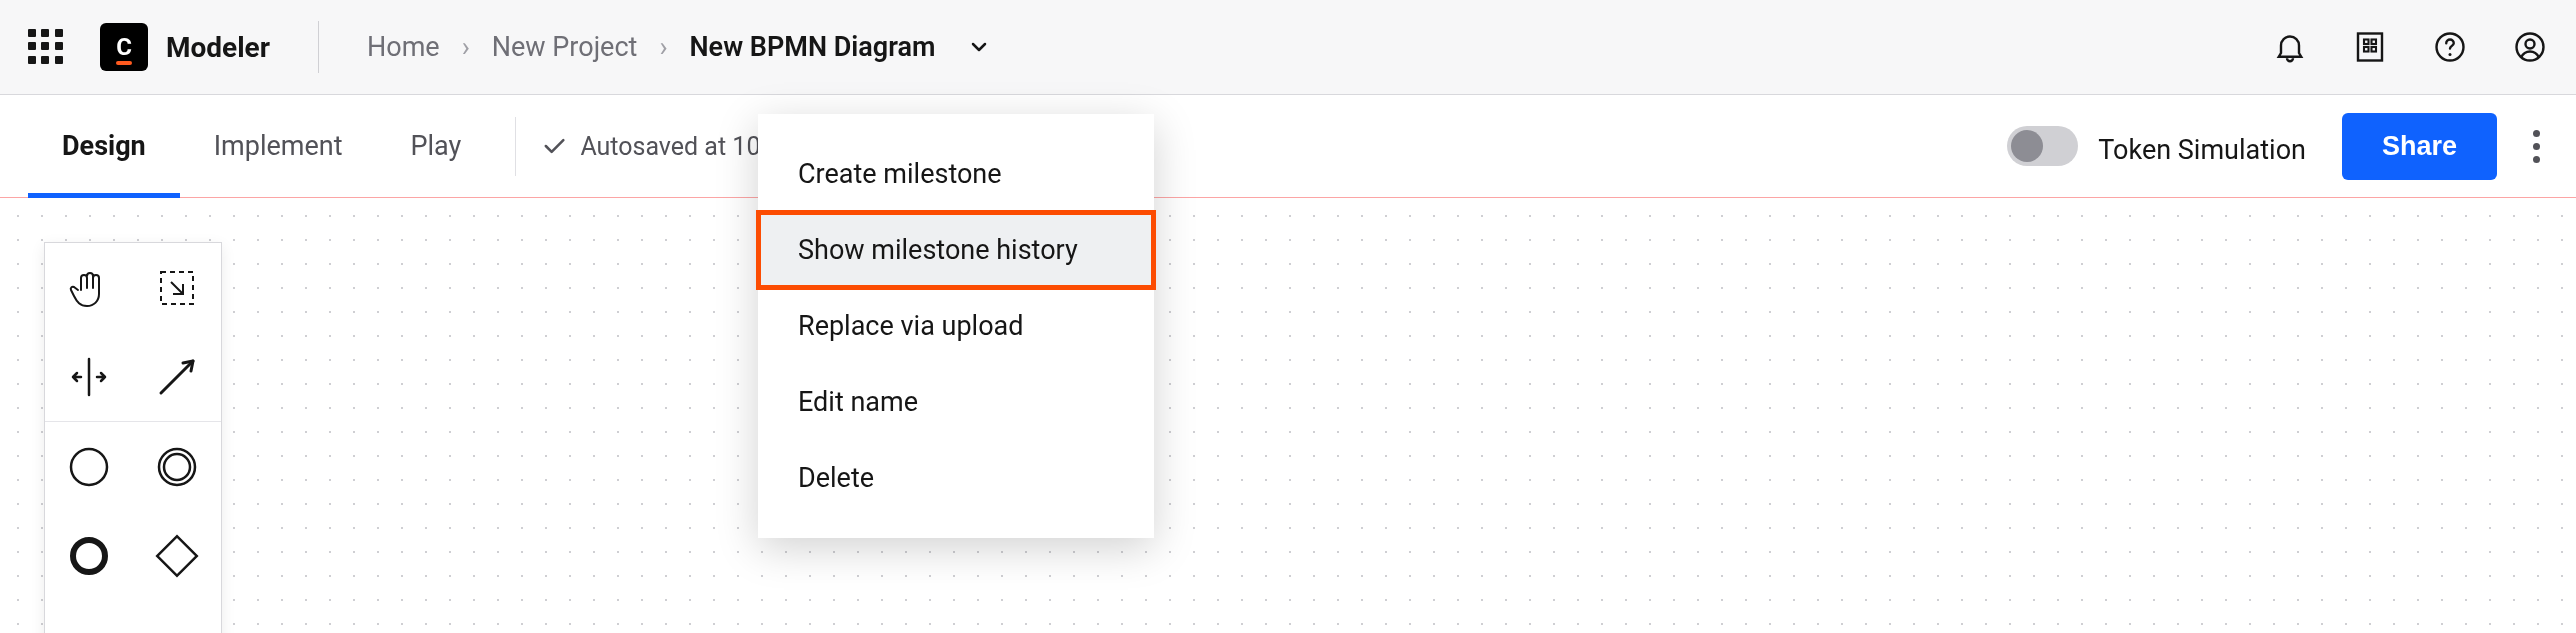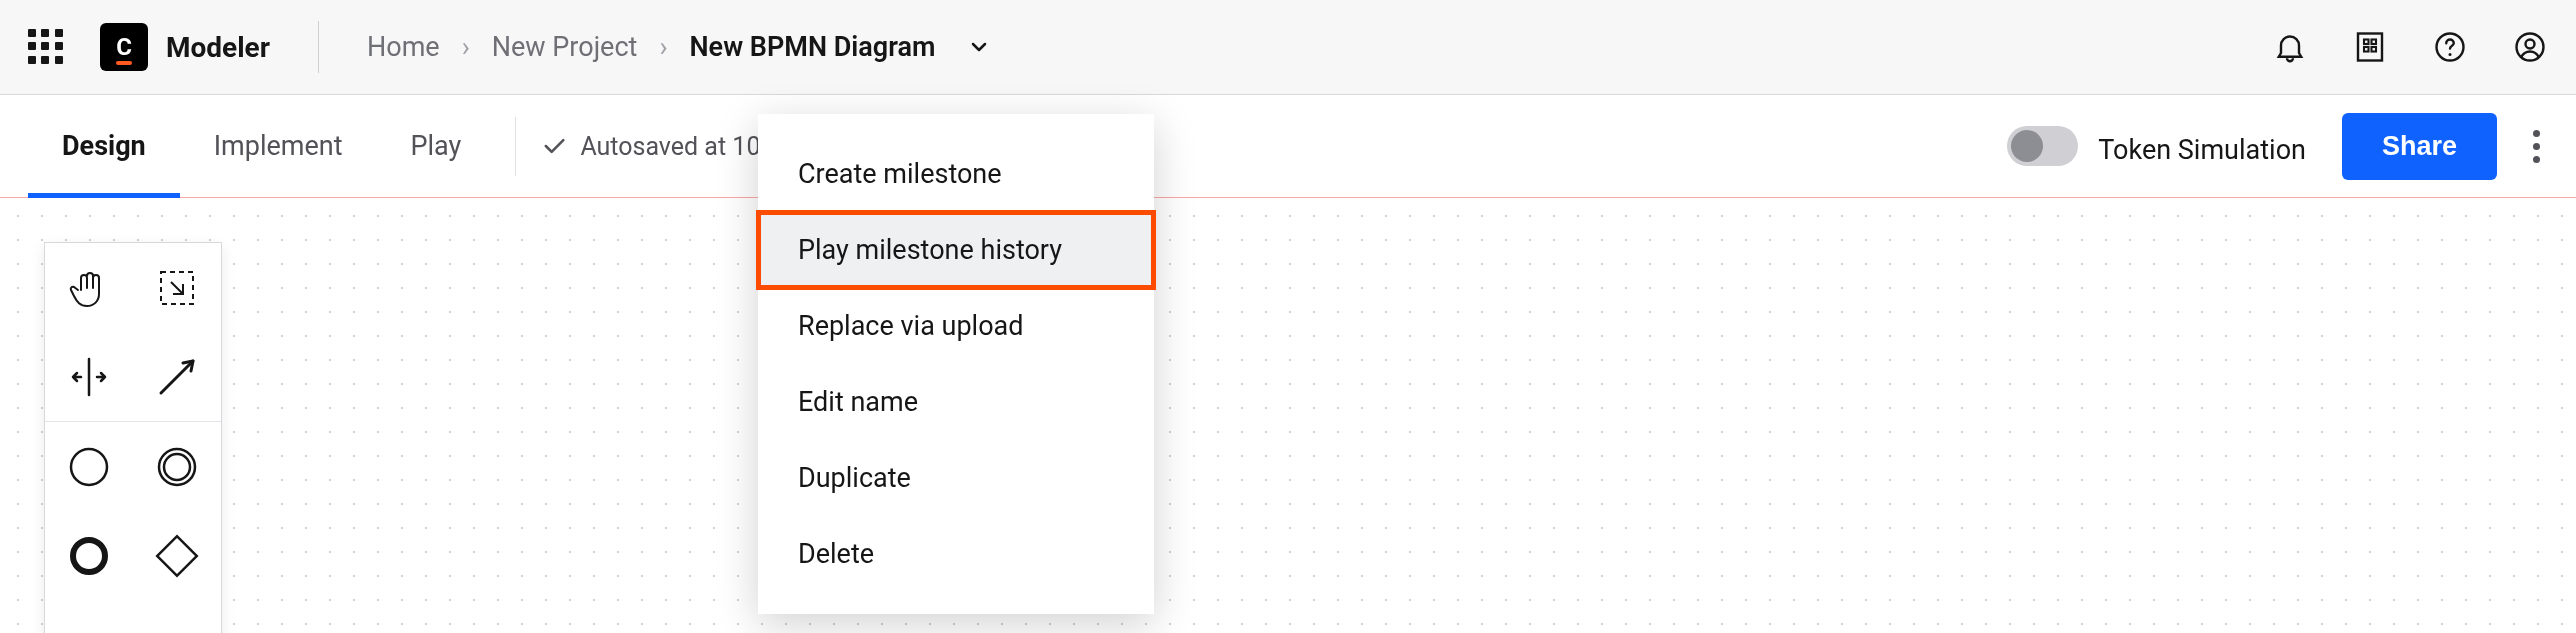--- a/index.html
+++ b/index.html
@@ -277,19 +277,18 @@
             <rect x="10" y="10" width="28" height="28" transform="rotate(45 24 24)" stroke="#161616" stroke-width="2.5"></rect>
           </svg>
       </div>
     </div>
   </div>
 
 </div>
 
 <div class="dropdown">
   <div class="dropdown-item">Create milestone</div>
-  <div class="dropdown-item highlighted">Play milestone history</div>
+  <div class="dropdown-item highlighted">Show milestone history</div>
   <div class="dropdown-item">Replace via upload</div>
   <div class="dropdown-item">Edit name</div>
-  <div class="dropdown-item">Duplicate</div>
   <div class="dropdown-item">Delete</div>
 </div>
 
 
 </body></html>

